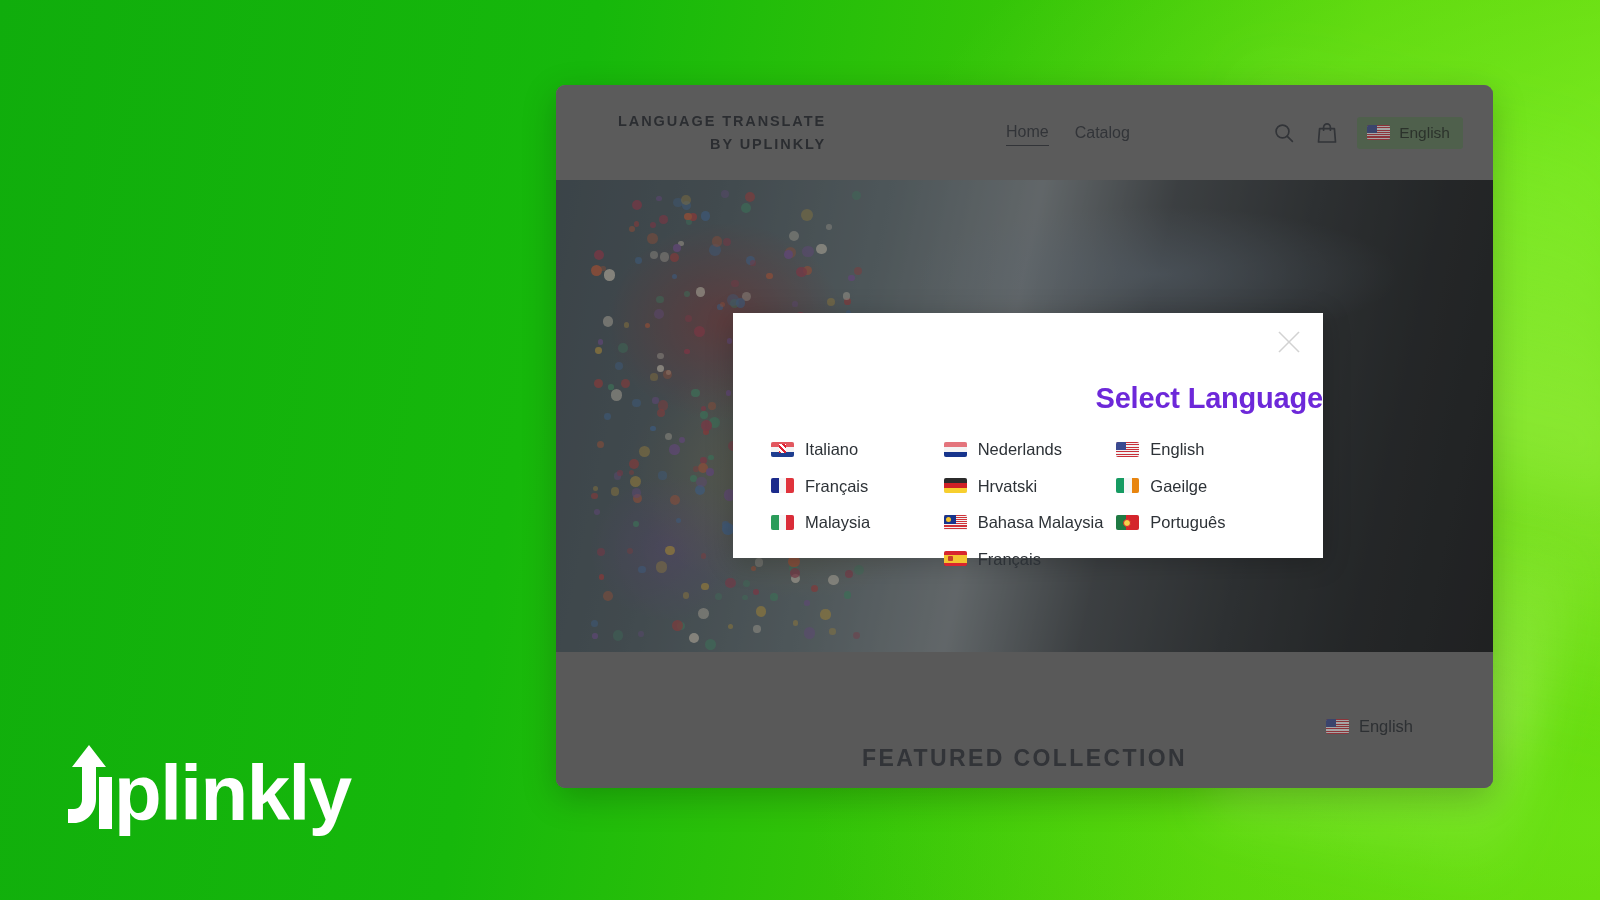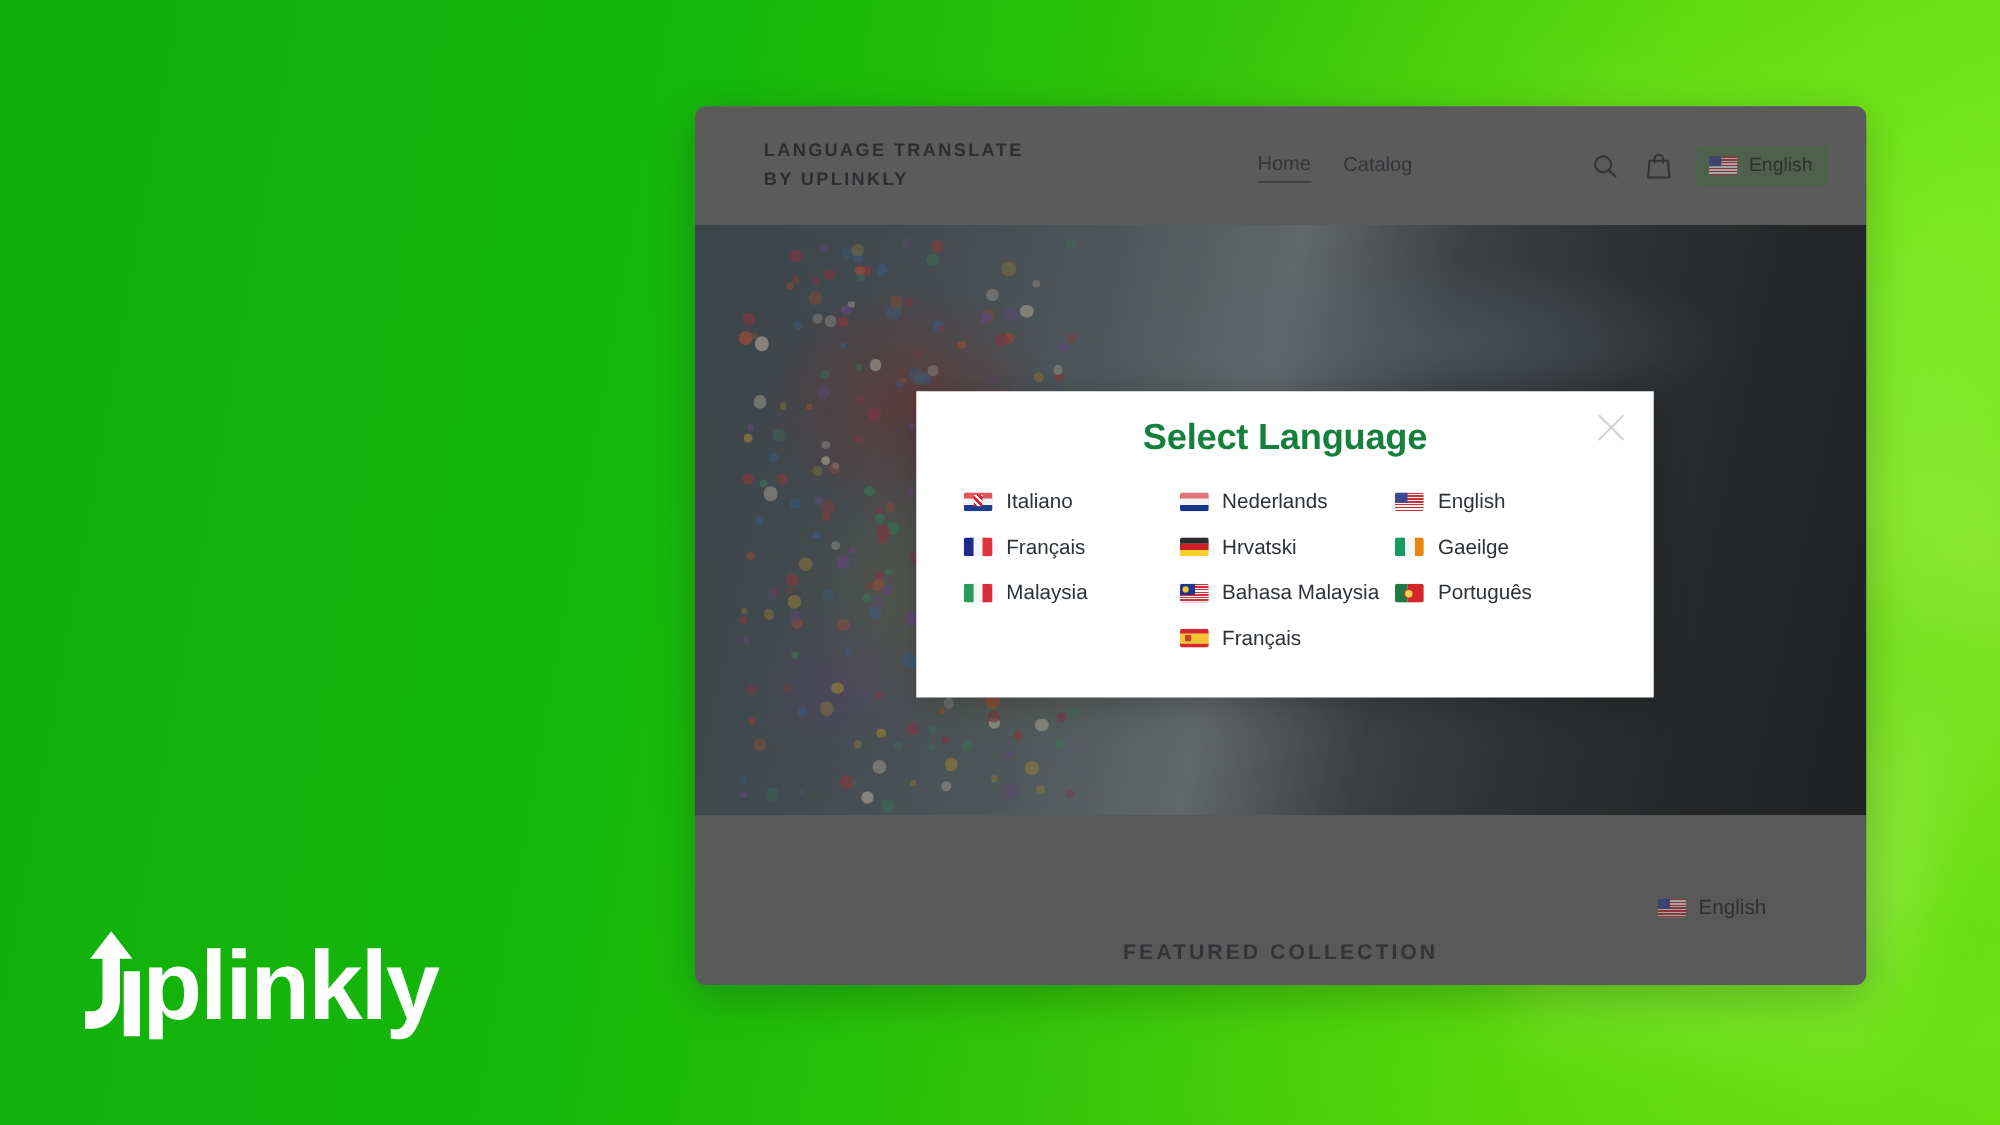--- a/index.html
+++ b/index.html
@@ -31,21 +31,21 @@
   
   .headline {
     position:absolute; left:64px; top:96px; width:470px;
     color:#ffffff; font-size:62px; line-height:1.33;
     font-weight:700; letter-spacing:-0.6px;
   }
 
   
   .brandlogo {
     position:absolute; left:62px; top:745px;
-    display:flex; align-items:center; color:#ffffff;
+    display:flex; align-items:flex-end; color:#ffffff;
   }
   .logo-u { position:relative; width:54px; height:86px; }
   .logo-u .arrow { position:absolute; left:4px; top:-2px; }
   .logo-word {
     font-size:78px; font-weight:700; letter-spacing:-1.5px;
     line-height:0.96; margin-left:-2px;
   }
 
   
   .window {
@@ -56,21 +56,21 @@
   }
   .dim { position:absolute; inset:0; background:rgba(60,60,60,0.42); pointer-events:none; z-index:40;}
 
   
   .site-header {
     position:relative; height:95px; background:#737373;
     display:flex; align-items:center; padding:0 30px 0 55px; z-index:10;
   }
   .site-title {
     font-size:14.5px; font-weight:700; letter-spacing:1.9px;
-    color:#20242a; line-height:1.55; width:215px; text-transform:uppercase;
+    color:#20242a; line-height:1.55; width:215px; text-transform:uppercase;text-align:right;
   }
   .nav { display:flex; align-items:center; gap:26px; margin-left:180px; }
   .nav a {
     font-size:16px; color:#2b2f36; text-decoration:none; line-height:1.5;
   }
   .nav a.active { border-bottom:1px solid #2b2f36; padding-bottom:1px; }
   .header-right { margin-left:auto; display:flex; align-items:center; gap:17px; }
   .icon-btn { width:26px; height:26px; display:flex; align-items:center; justify-content:center; cursor:pointer; }
   .lang-pill {
     display:flex; align-items:center; gap:9px;
@@ -104,38 +104,38 @@
   .hero-text {
     position:absolute; left:0; right:0; top:170px; text-align:center;
     font-size:60px; font-weight:700; color:#8f8f8f; letter-spacing:-0.5px;
   }
   
   .featured {
     position:relative; height:136px; background:#6e6e6e;
     display:flex; align-items:flex-end; justify-content:center; padding-bottom:16px;
   }
   .featured-title {
-    font-size:17px; font-weight:700; letter-spacing:2.4px;
+    font-size:23px; font-weight:700; letter-spacing:2.4px;
     color:#2b2f36; text-transform:uppercase;
   }
   .float-lang {
     position:absolute; right:80px; bottom:52px;
     display:flex; align-items:center; gap:10px; cursor:pointer; z-index:35;
   }
   .float-lang .lbl { font-size:16.5px; color:#23282d; }
 
   
   .modal {
     position:absolute; left:177px; top:228px; width:590px; height:245px;
     background:#ffffff; z-index:60;
     box-shadow:0 4px 26px rgba(0,0,0,0.22);
   }
   .modal-title {
-    text-align:center; font-size:29px; font-weight:700;
-    color:#15803d; padding-top:21px; letter-spacing:-0.2px;
+    text-align:right; font-size:29px; font-weight:700;
+    color:#6d28d9; padding-top:21px; letter-spacing:-0.2px;margin-top:48px;
   }
   .modal-close {
     position:absolute; right:17px; top:12px; width:34px; height:34px;
     cursor:pointer; opacity:0.38;
   }
   .lang-grid {
     display:grid; grid-template-columns:1fr 1fr 1fr;
     row-gap:20px; padding:26px 34px 0 38px;
   }
   .lang-item {

